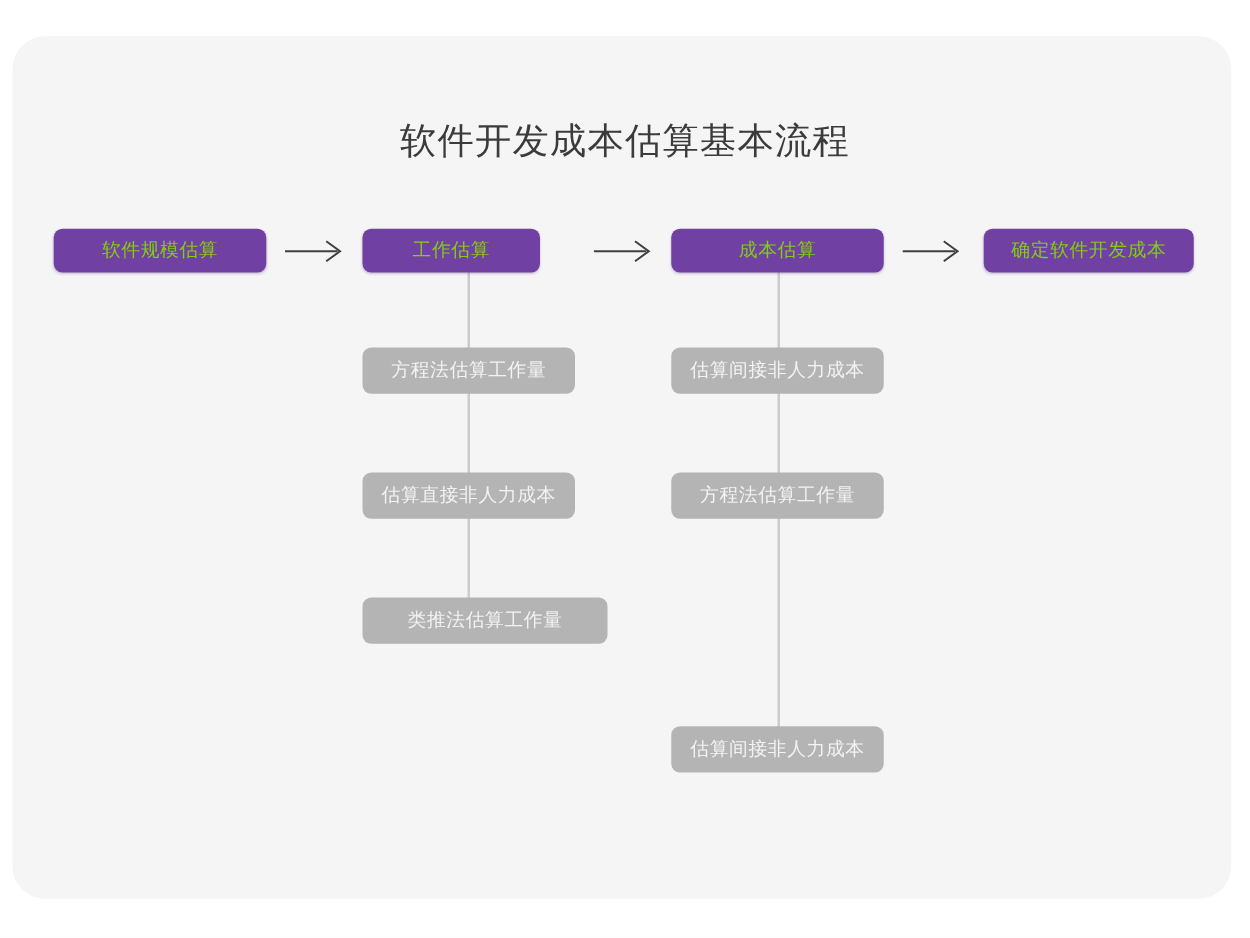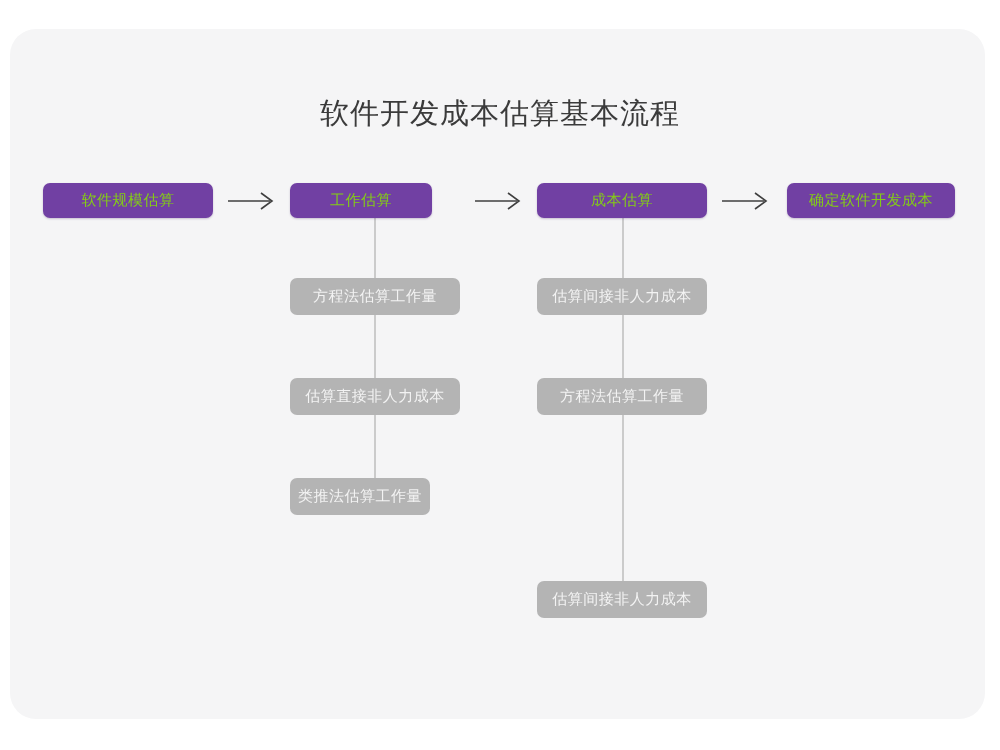--- a/index.html
+++ b/index.html
@@ -132,21 +132,21 @@
         <polyline points="33,4 44,12 33,20" fill="none" stroke="#3f3f3f" stroke-width="1.6"></polyline>
       </svg>
     </div>
 
     <div class="node primary" style="left:787px; top:183px; width:168px; height:35px;">确定软件开发成本</div>
 
     <div class="node secondary" style="left:290px; top:278px; width:170px; height:37px;">方程法估算工作量</div>
 
     <div class="node secondary" style="left:290px; top:378px; width:170px; height:37px;">估算直接非人力成本</div>
 
-    <div class="node secondary" style="left:290px; top:478px; width:140px; height:37px;">类推法估算工作量</div>
+    <div class="node secondary" style="left:290px; top:478px; width:196px; height:37px;">类推法估算工作量</div>
 
     <div class="node secondary" style="left:537px; top:278px; width:170px; height:37px;">估算间接非人力成本</div>
 
     <div class="node secondary" style="left:537px; top:378px; width:170px; height:37px;">方程法估算工作量</div>
 
 
     <div class="node secondary" style="left:537px; top:581px; width:170px; height:37px;">估算间接非人力成本</div>
 
   </div>
 </div>

